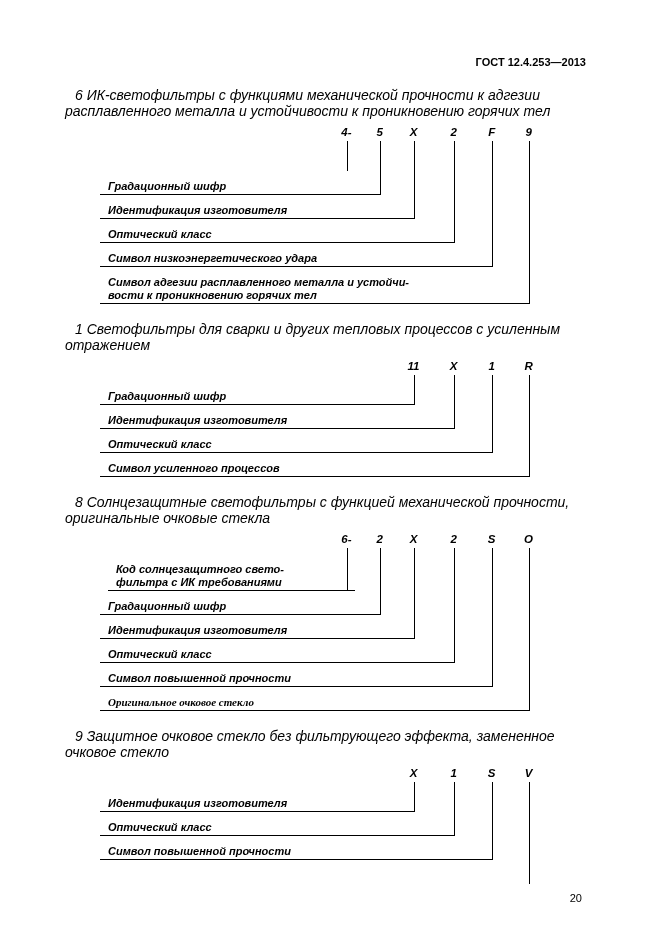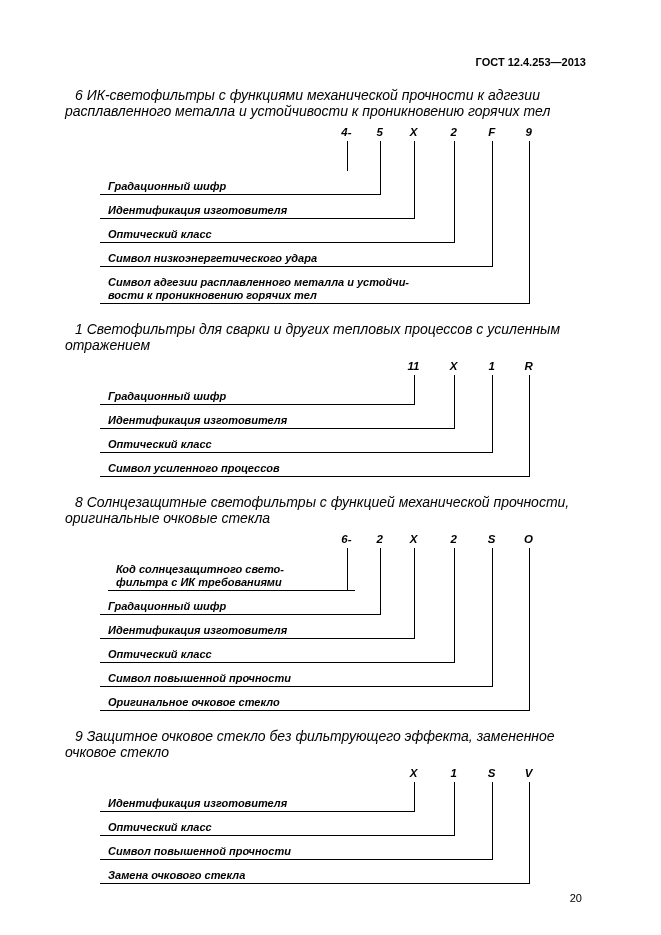--- a/index.html
+++ b/index.html
@@ -161,21 +161,21 @@
           </div>
           <div class="vline" style="left: 349px; top: 15px; height: 91px;"></div>
           <div class="label-row" style="top: 105px; left: 35px; width: 354px; height: 24px;">
             <span class="code-label">Оптический класс</span>
           </div>
           <div class="vline" style="left: 389px; top: 15px; height: 115px;"></div>
           <div class="label-row" style="top: 129px; left: 35px; width: 392px; height: 24px;">
             <span class="code-label">Символ повышенной прочности</span>
           </div>
           <div class="vline" style="left: 427px; top: 15px; height: 139px;"></div>
-          <div class="label-row" style="top: 153px; left: 35px; width: 429px; height: 24px;">
+          <div class="label-row" style="top: 153px; left: 35px; width: 429px; height: 24px; font-family: Liberation Serif, serif;">
             <span class="code-label">Оригинальное очковое стекло</span>
           </div>
           <div class="vline" style="left: 464px; top: 15px; height: 163px;"></div>
         </div>
       </div>
       <div class="section">
         <p class="section-heading">9 Защитное очковое стекло без фильтрующего эффекта, замененное очковое стекло</p>
         <div class="diagram" style="height: 116px;">
           <span class="code-token" style="left: 349px;">X</span>
           <span class="code-token" style="left: 389px;">1</span>
@@ -186,22 +186,19 @@
           </div>
           <div class="vline" style="left: 349px; top: 15px; height: 30px;"></div>
           <div class="label-row" style="top: 44px; left: 35px; width: 354px; height: 24px;">
             <span class="code-label">Оптический класс</span>
           </div>
           <div class="vline" style="left: 389px; top: 15px; height: 54px;"></div>
           <div class="label-row" style="top: 68px; left: 35px; width: 392px; height: 24px;">
             <span class="code-label">Символ повышенной прочности</span>
           </div>
           <div class="vline" style="left: 427px; top: 15px; height: 78px;"></div>
-          <div class="label-row" style="top: 92px; left: 35px; width: 429px; height: 24px;">
-            <span class="code-label">Замена очкового стекла</span>
-          </div>
           <div class="vline" style="left: 464px; top: 15px; height: 102px;"></div>
         </div>
       </div>
     </div>
 
   <div class="page-number">20</div>
 </div>
 
 </body></html>

